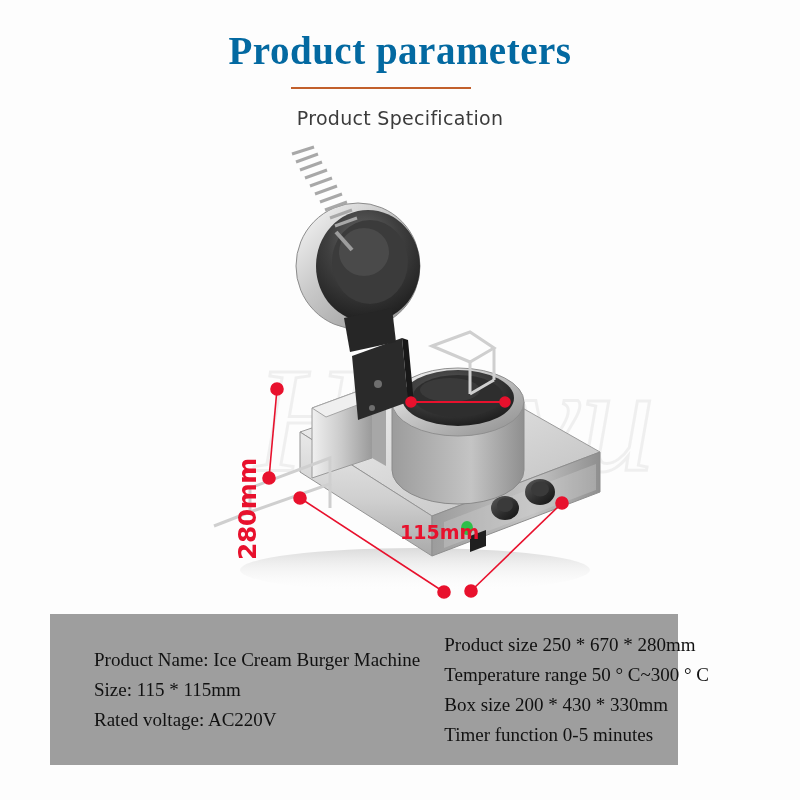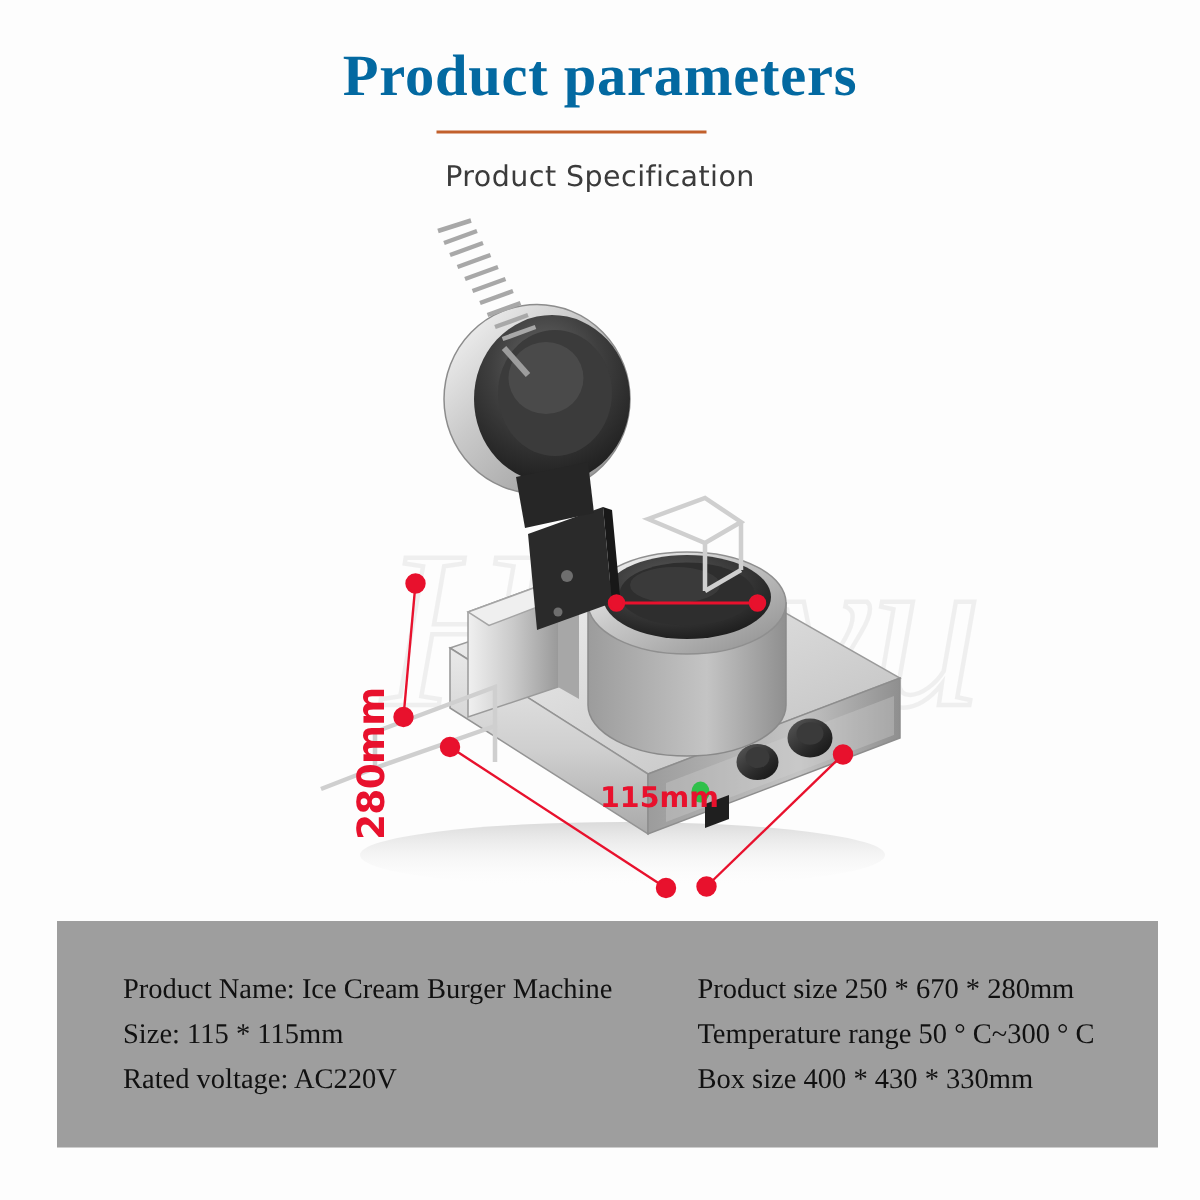--- a/index.html
+++ b/index.html
@@ -92,27 +92,26 @@
   #dim-115 {
     left: 400px;
     top: 381px;
     font-size: 19px;
     letter-spacing: 0px;
   }
 
   
   #spec-panel {
     position: absolute;
-    left: 38px;
+    left: 50px;
     top: 614px;
-    width: 734px;
+    width: 628px;
     height: 151px;
     background: #9e9e9e;
     display: flex;
-    gap: 27px;
   }
   .spec-col {
     display: flex;
     flex-direction: column;
     justify-content: center;
     box-sizing: border-box;
   }
   #spec-col-left {
     width: 390px;
     padding-left: 44px;
@@ -297,15 +296,16 @@
 
 <div id="spec-panel">
   <div class="spec-col" id="spec-col-left">
     <div class="spec-line">Product Name: Ice Cream Burger Machine</div>
     <div class="spec-line">Size: 115 * 115mm</div>
     <div class="spec-line">Rated voltage: AC220V</div>
   </div>
   <div class="spec-col" id="spec-col-right">
     <div class="spec-line">Product size 250 * 670 * 280mm</div>
     <div class="spec-line">Temperature range 50 ° C~300 ° C</div>
-    <div class="spec-line">Box size 400 * 430 * 330mm</div>
+    <div class="spec-line">Box size 200 * 430 * 330mm</div>
+    <div class="spec-line">Timer function 0-5 minutes</div>
   </div>
 </div>
 
 </body></html>

